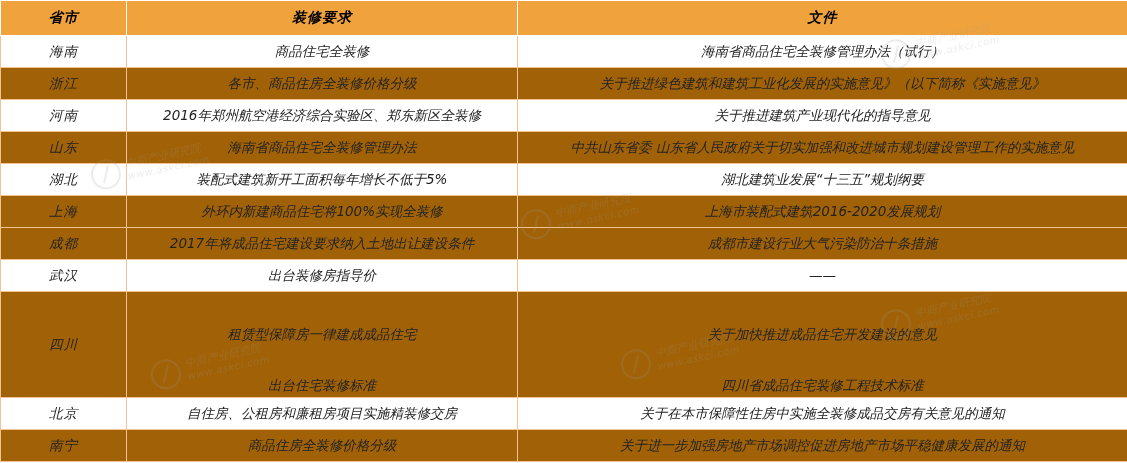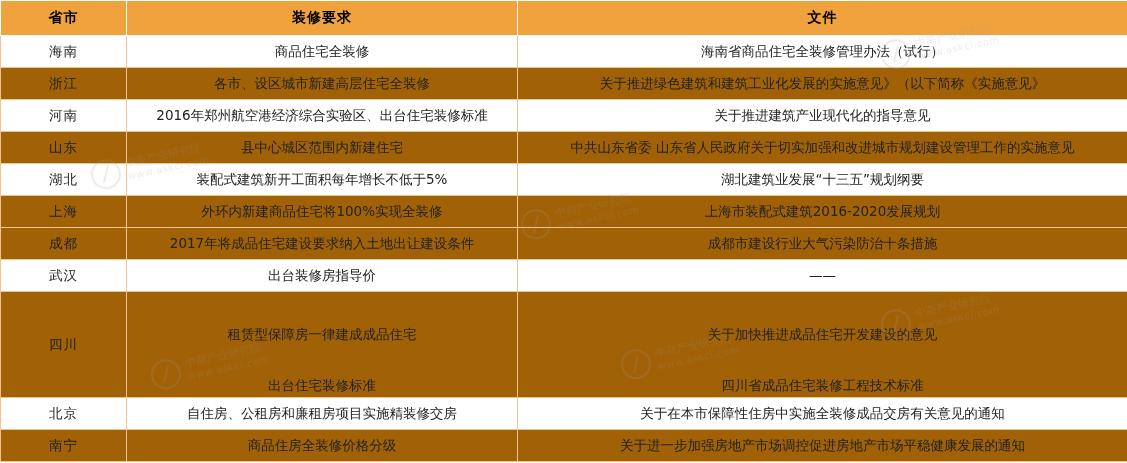--- a/index.html
+++ b/index.html
@@ -12,20 +12,21 @@
     height: 463px;
     font-family: "DejaVu Sans", "Liberation Sans", sans-serif;
     overflow: hidden;
     position: relative;
   }
   .sheet {
     position: relative;
     width: 1127px;
     height: 463px;
     box-sizing: border-box;
+    font-style: italic;
   }
   table.policy-table {
     border-collapse: collapse;
     width: 1127px;
     table-layout: fixed;
     position: relative;
     z-index: 2;
   }
   table.policy-table col.c1 { width: 126px; }
   table.policy-table col.c2 { width: 391px; }
@@ -134,31 +135,31 @@
       </tr>
     </thead>
     <tbody>
       <tr class="row-odd">
         <td class="province">海南</td>
         <td>商品住宅全装修</td>
         <td>海南省商品住宅全装修管理办法（试行）</td>
       </tr>
       <tr class="row-even">
         <td class="province">浙江</td>
-        <td>各市、设区城市新建高层住宅全装修</td>
+        <td>各市、商品住房全装修价格分级</td>
         <td>关于推进绿色建筑和建筑工业化发展的实施意见》（以下简称《实施意见》</td>
       </tr>
       <tr class="row-odd">
         <td class="province">河南</td>
-        <td>2016年郑州航空港经济综合实验区、出台住宅装修标准</td>
+        <td>2016年郑州航空港经济综合实验区、郑东新区全装修</td>
         <td>关于推进建筑产业现代化的指导意见</td>
       </tr>
       <tr class="row-even">
         <td class="province">山东</td>
-        <td>县中心城区范围内新建住宅</td>
+        <td>海南省商品住宅全装修管理办法</td>
         <td>中共山东省委  山东省人民政府关于切实加强和改进城市规划建设管理工作的实施意见</td>
       </tr>
       <tr class="row-odd">
         <td class="province">湖北</td>
         <td>装配式建筑新开工面积每年增长不低于5%</td>
         <td>湖北建筑业发展“十三五”规划纲要</td>
       </tr>
       <tr class="row-even">
         <td class="province">上海</td>
         <td>外环内新建商品住宅将100%实现全装修</td>

